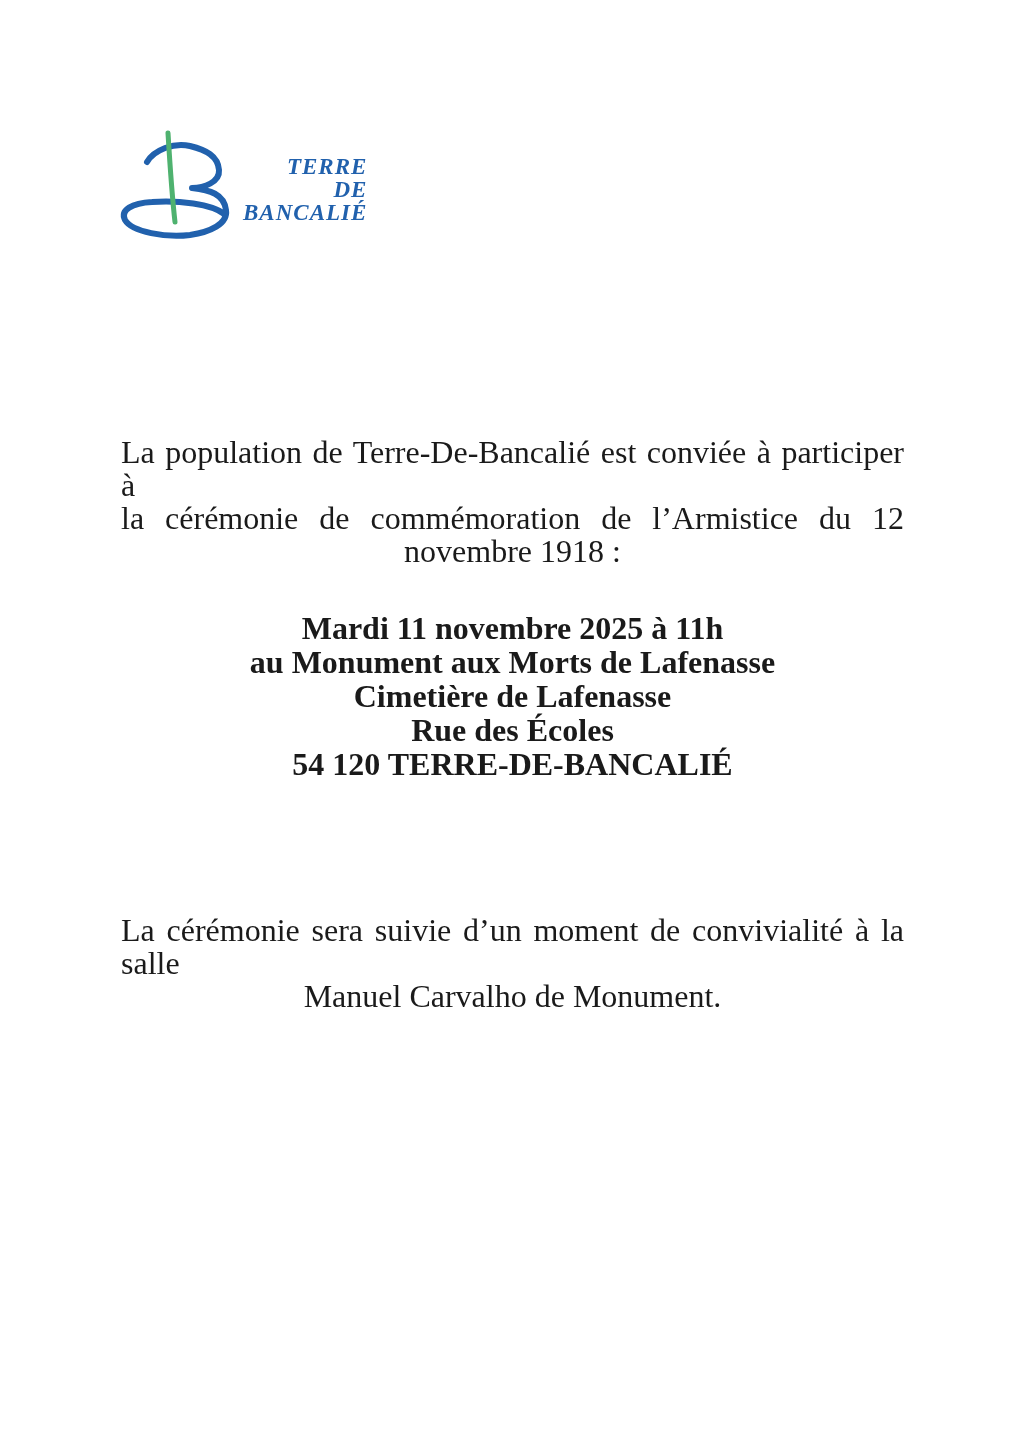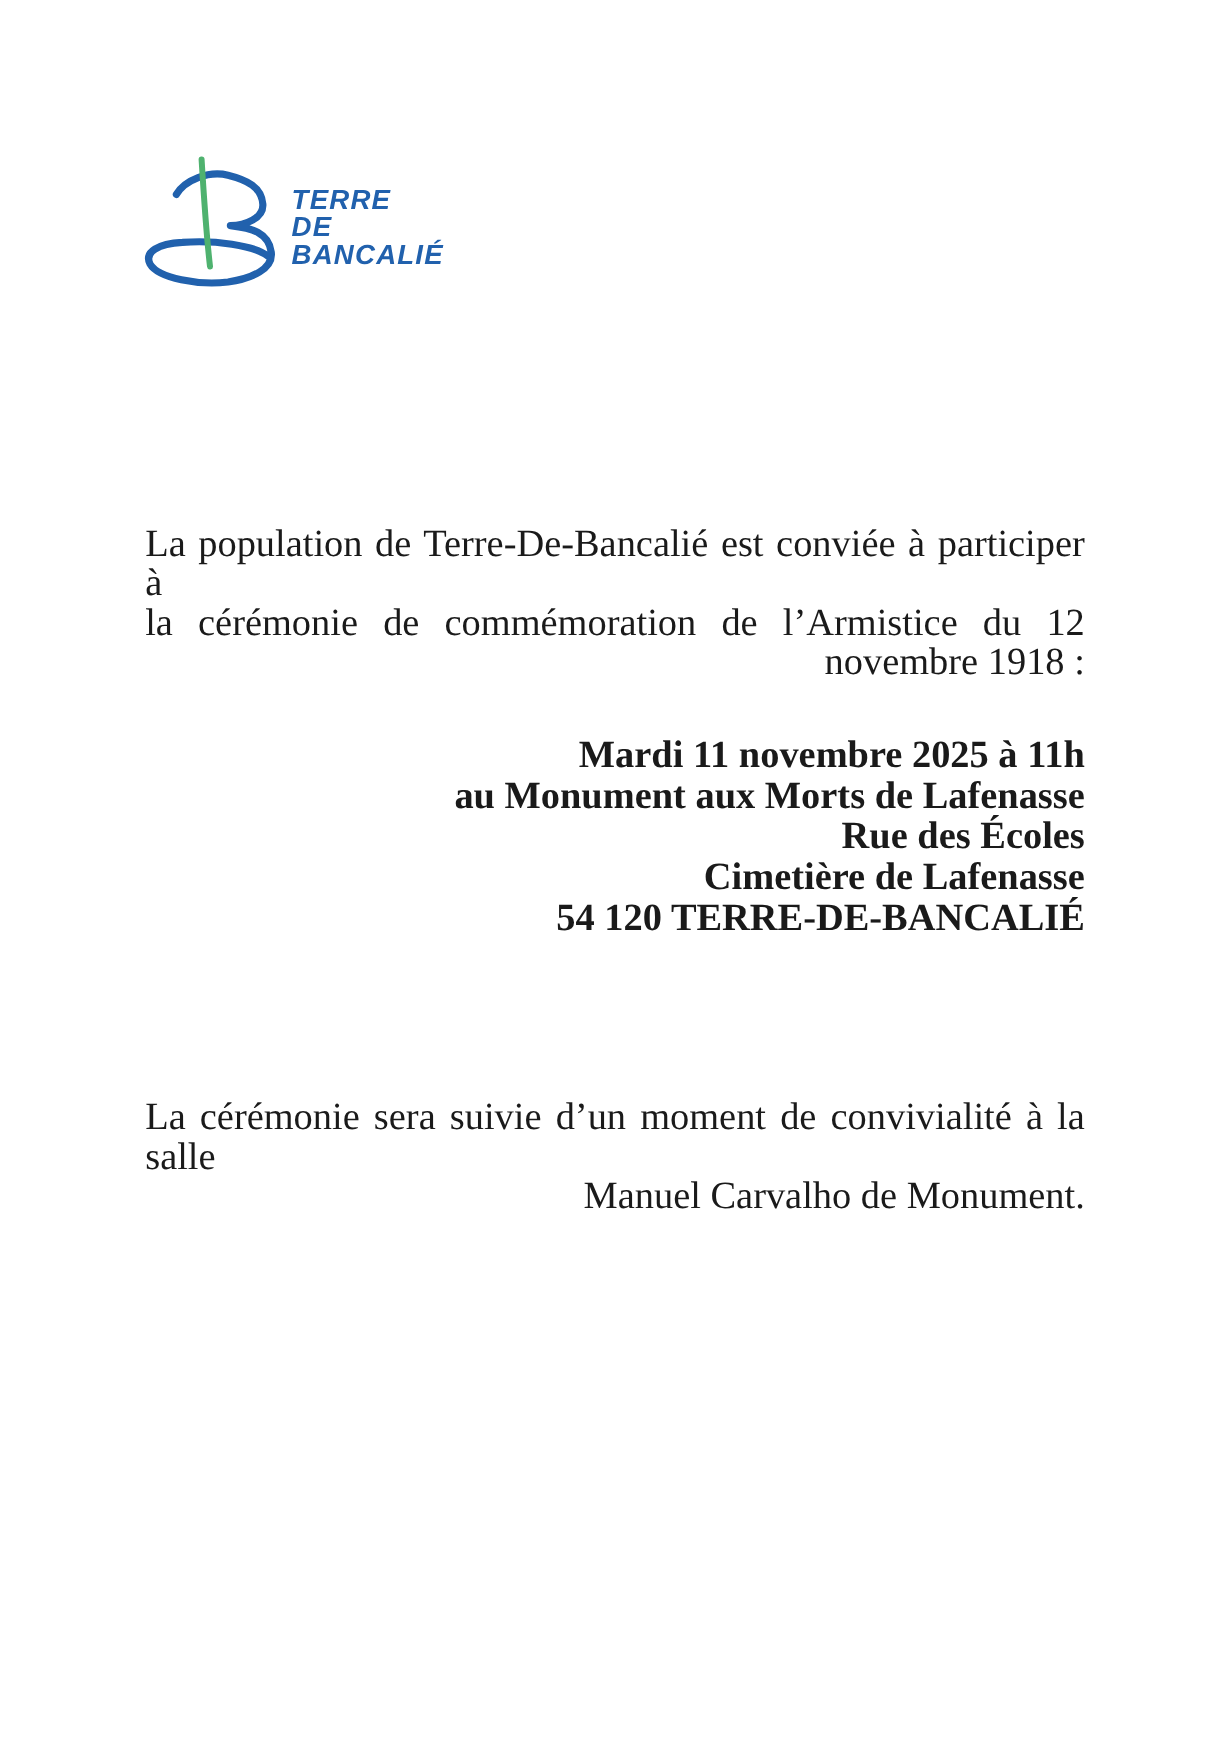--- a/index.html
+++ b/index.html
@@ -35,47 +35,48 @@
     fill: none;
     stroke-linecap: round;
     stroke-linejoin: round;
   }
   .logo-mark .b-stroke   { stroke-width: 6; }
   .logo-mark .leaf-stroke{ stroke-width: 5; }
   .logo-text {
     position: absolute;
     left: 243px;
     top: 155px;
-    font-family: Liberation Sans, sans-serif;
+    font-family: Liberation Serif, serif;
     font-style: italic;
     font-weight: bold;
     font-size: 23px;
     line-height: 23px;
     letter-spacing: 1px;
     white-space: nowrap;
+    text-align: right;
   }
   
   .col {
     position: absolute;
     left: 121px;
     width: 783px;
     font-size: 32px;
     line-height: 33px;
   }
   .jline {                 
     text-align: justify;
     text-align-last: justify;
     -moz-text-align-last: justify;
   }
-  .lline { text-align: right; }   
+  .lline { text-align: center; }   
   #intro   { top: 436px; }
   #event   {
     top: 611px;
     font-weight: bold;
-    text-align: right;
+    text-align: center;
     line-height: 34px;
   }
   #closing { top: 914px; }
 </style>
 </head>
 <body>
 
 <div class="page" style="color: rgb(26, 26, 26); background: rgb(255, 255, 255);">
 
   <div class="logo">
@@ -100,22 +101,22 @@
 
   <div class="col" id="intro">
     <div class="jline">La population de Terre-De-Bancalié est conviée à participer à</div>
     <div class="jline">la cérémonie de commémoration de l’Armistice du 12</div>
     <div class="lline">novembre 1918 :</div>
   </div>
 
   <div class="col" id="event">
     <div>Mardi 11 novembre 2025 à 11h</div>
     <div>au Monument aux Morts de Lafenasse</div>
+    <div>Cimetière de Lafenasse</div>
     <div>Rue des Écoles</div>
-    <div>Cimetière de Lafenasse</div>
     <div>54 120 TERRE-DE-BANCALIÉ</div>
   </div>
 
   <div class="col" id="closing">
     <div class="jline">La cérémonie sera suivie d’un moment de convivialité à la salle</div>
     <div class="lline">Manuel Carvalho de Monument.</div>
   </div>
 
 </div>
 

